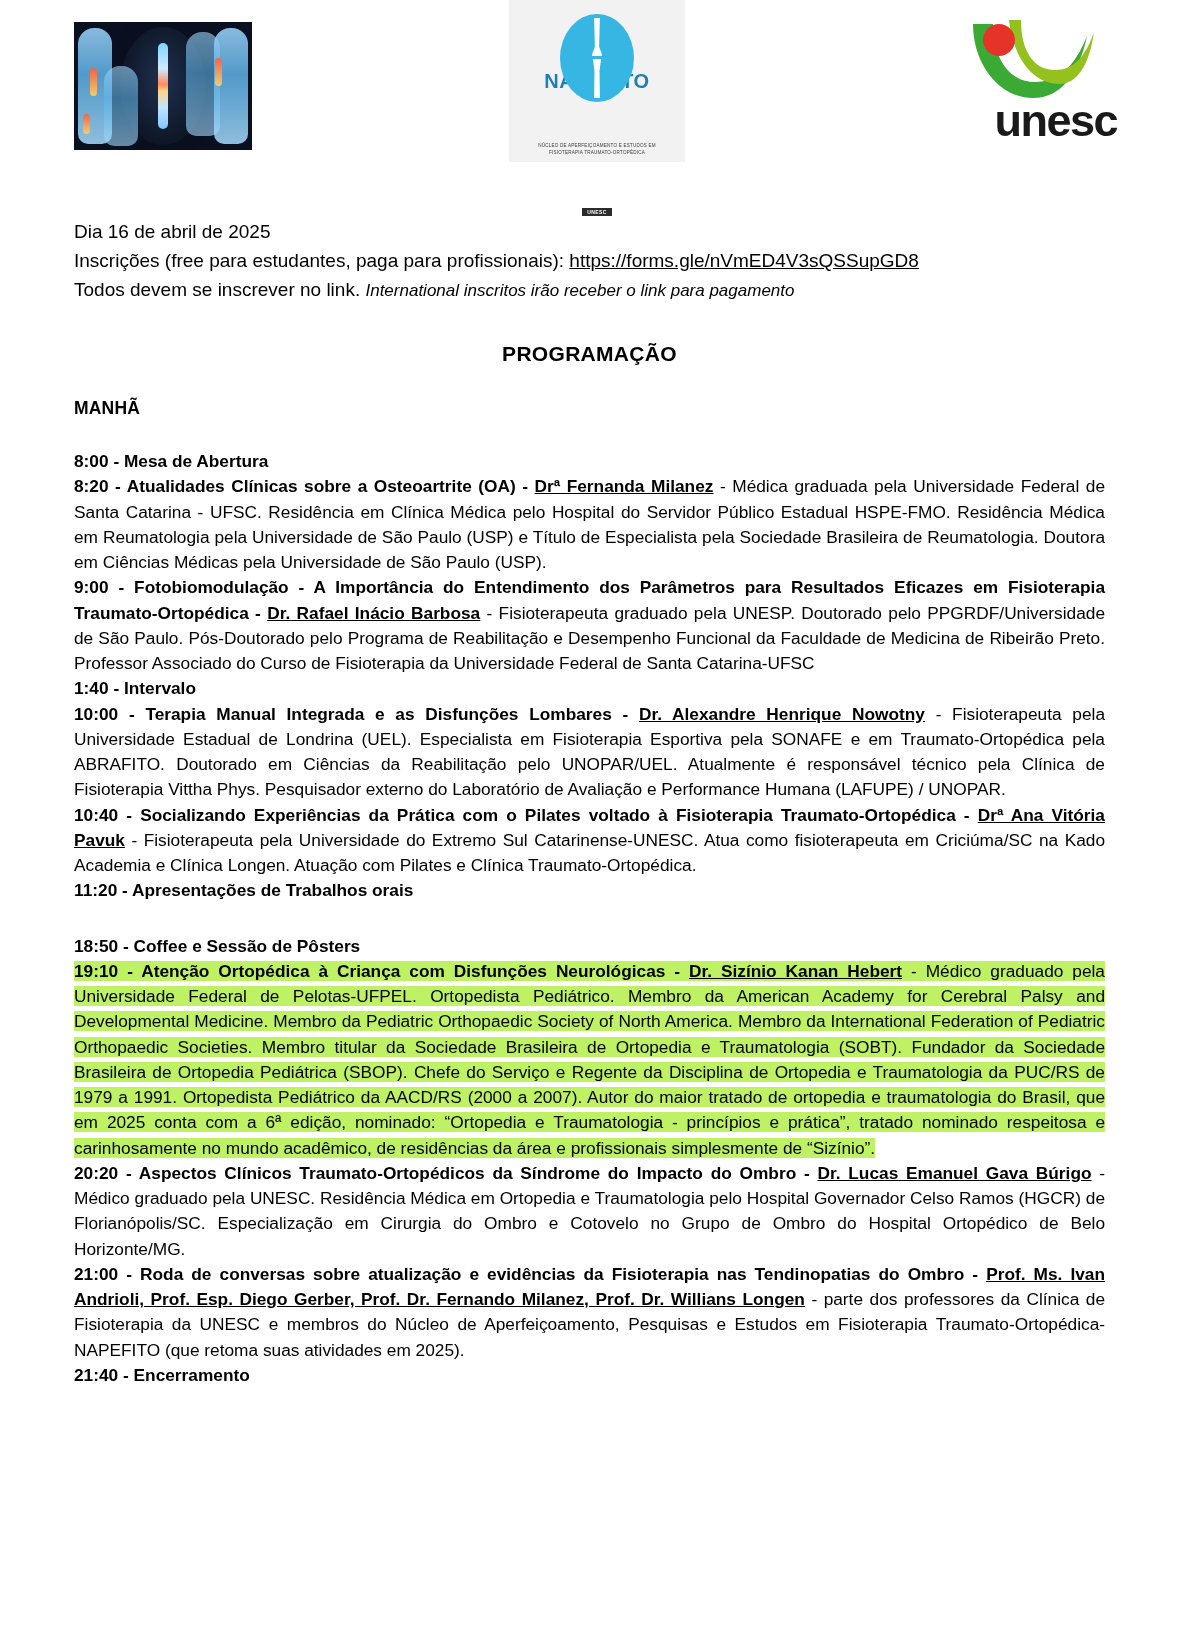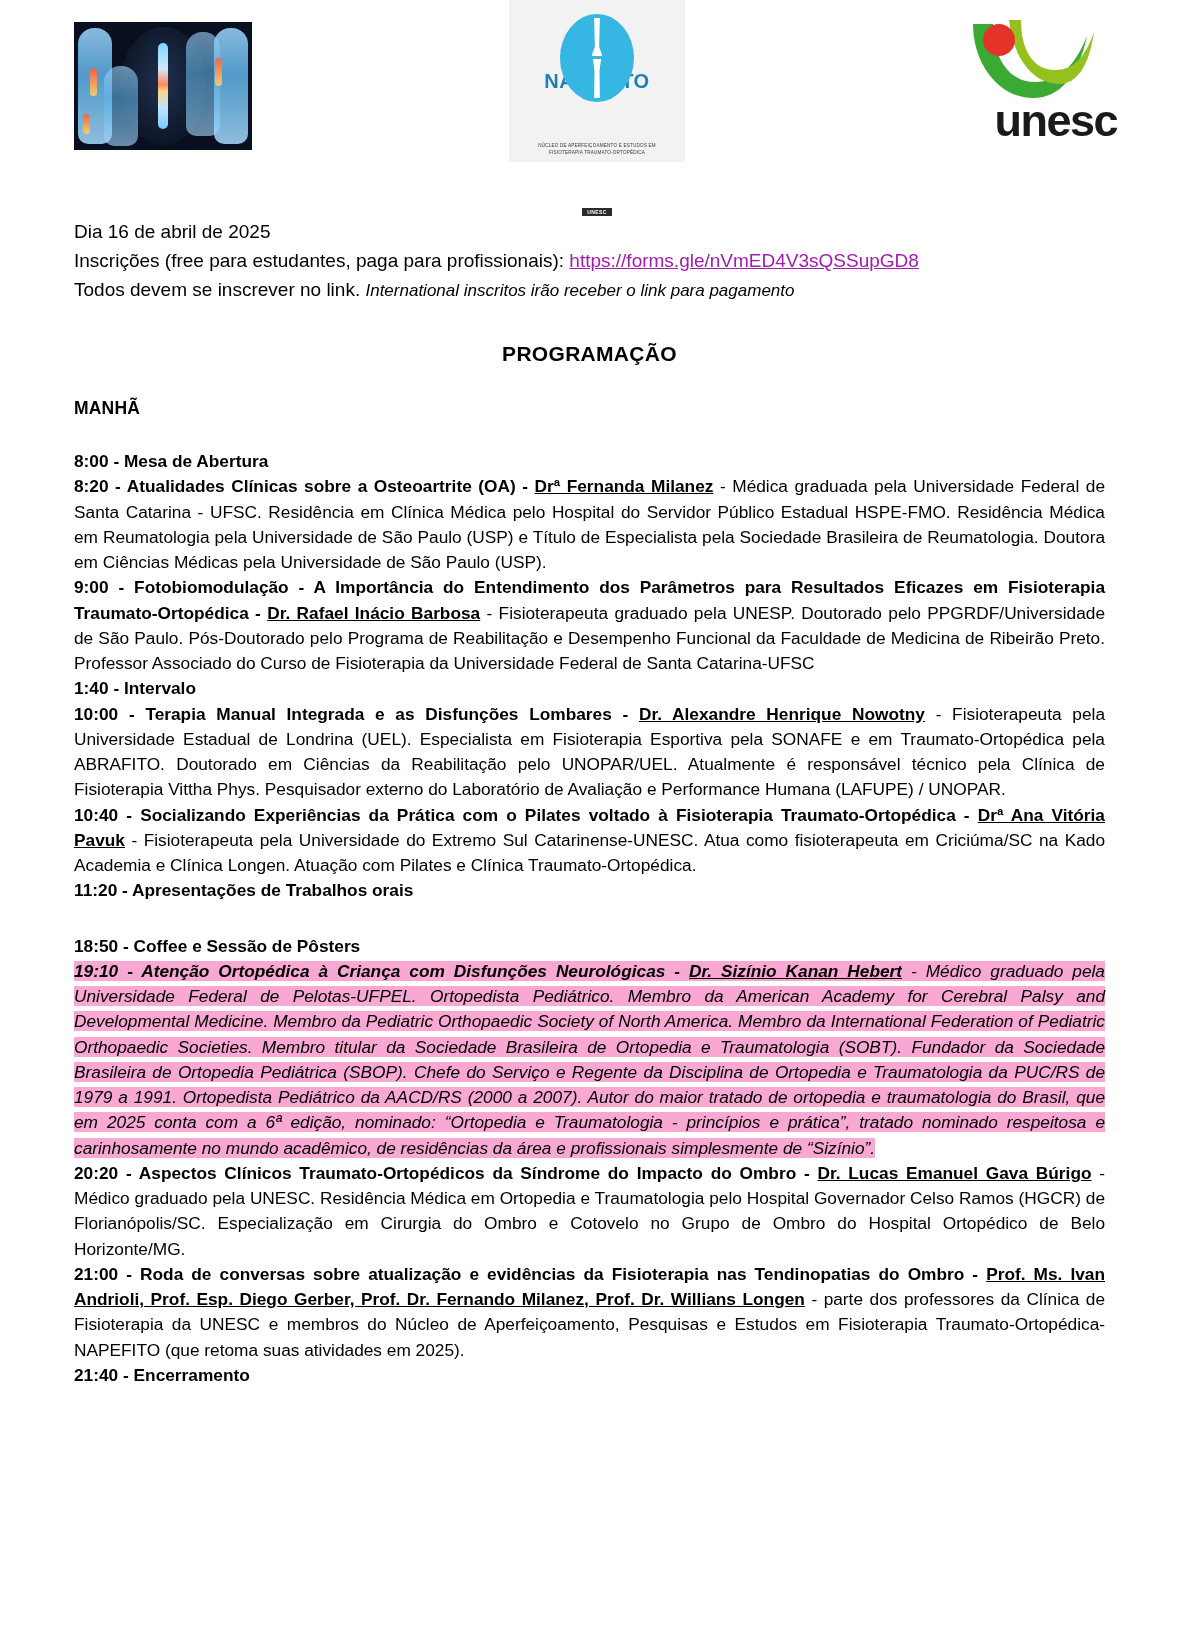--- a/index.html
+++ b/index.html
@@ -211,21 +211,21 @@
     padding: 0 74px 0 74px;
     box-sizing: border-box;
   }
   .info-block {
     margin-top: 52px;
     font-size: 19px;
     line-height: 1.53;
   }
   .info-line { white-space: nowrap; }
   a.link {
-    color: #a21caf;
+    color: #000000;
     text-decoration: underline;
   }
   .ital {
     font-style: italic;
     font-size: 17px;
   }
   .prog-heading {
     text-align: center;
     font-weight: bold;
     font-size: 21px;
@@ -247,23 +247,22 @@
     text-align: justify;
     text-justify: inter-word;
     margin: 0;
   }
   .entry b { font-weight: bold; }
   .entry .name {
     font-weight: bold;
     text-decoration: underline;
   }
   .hl {
-    background: #f9a8d4;
+    background: #bef264;
     box-decoration-break: clone;
-    font-style: italic;
     -webkit-box-decoration-break: clone;
   }
 </style>
 </head>
 <body>
 
 <div class="page">
 
   <div class="logo-row">
 

